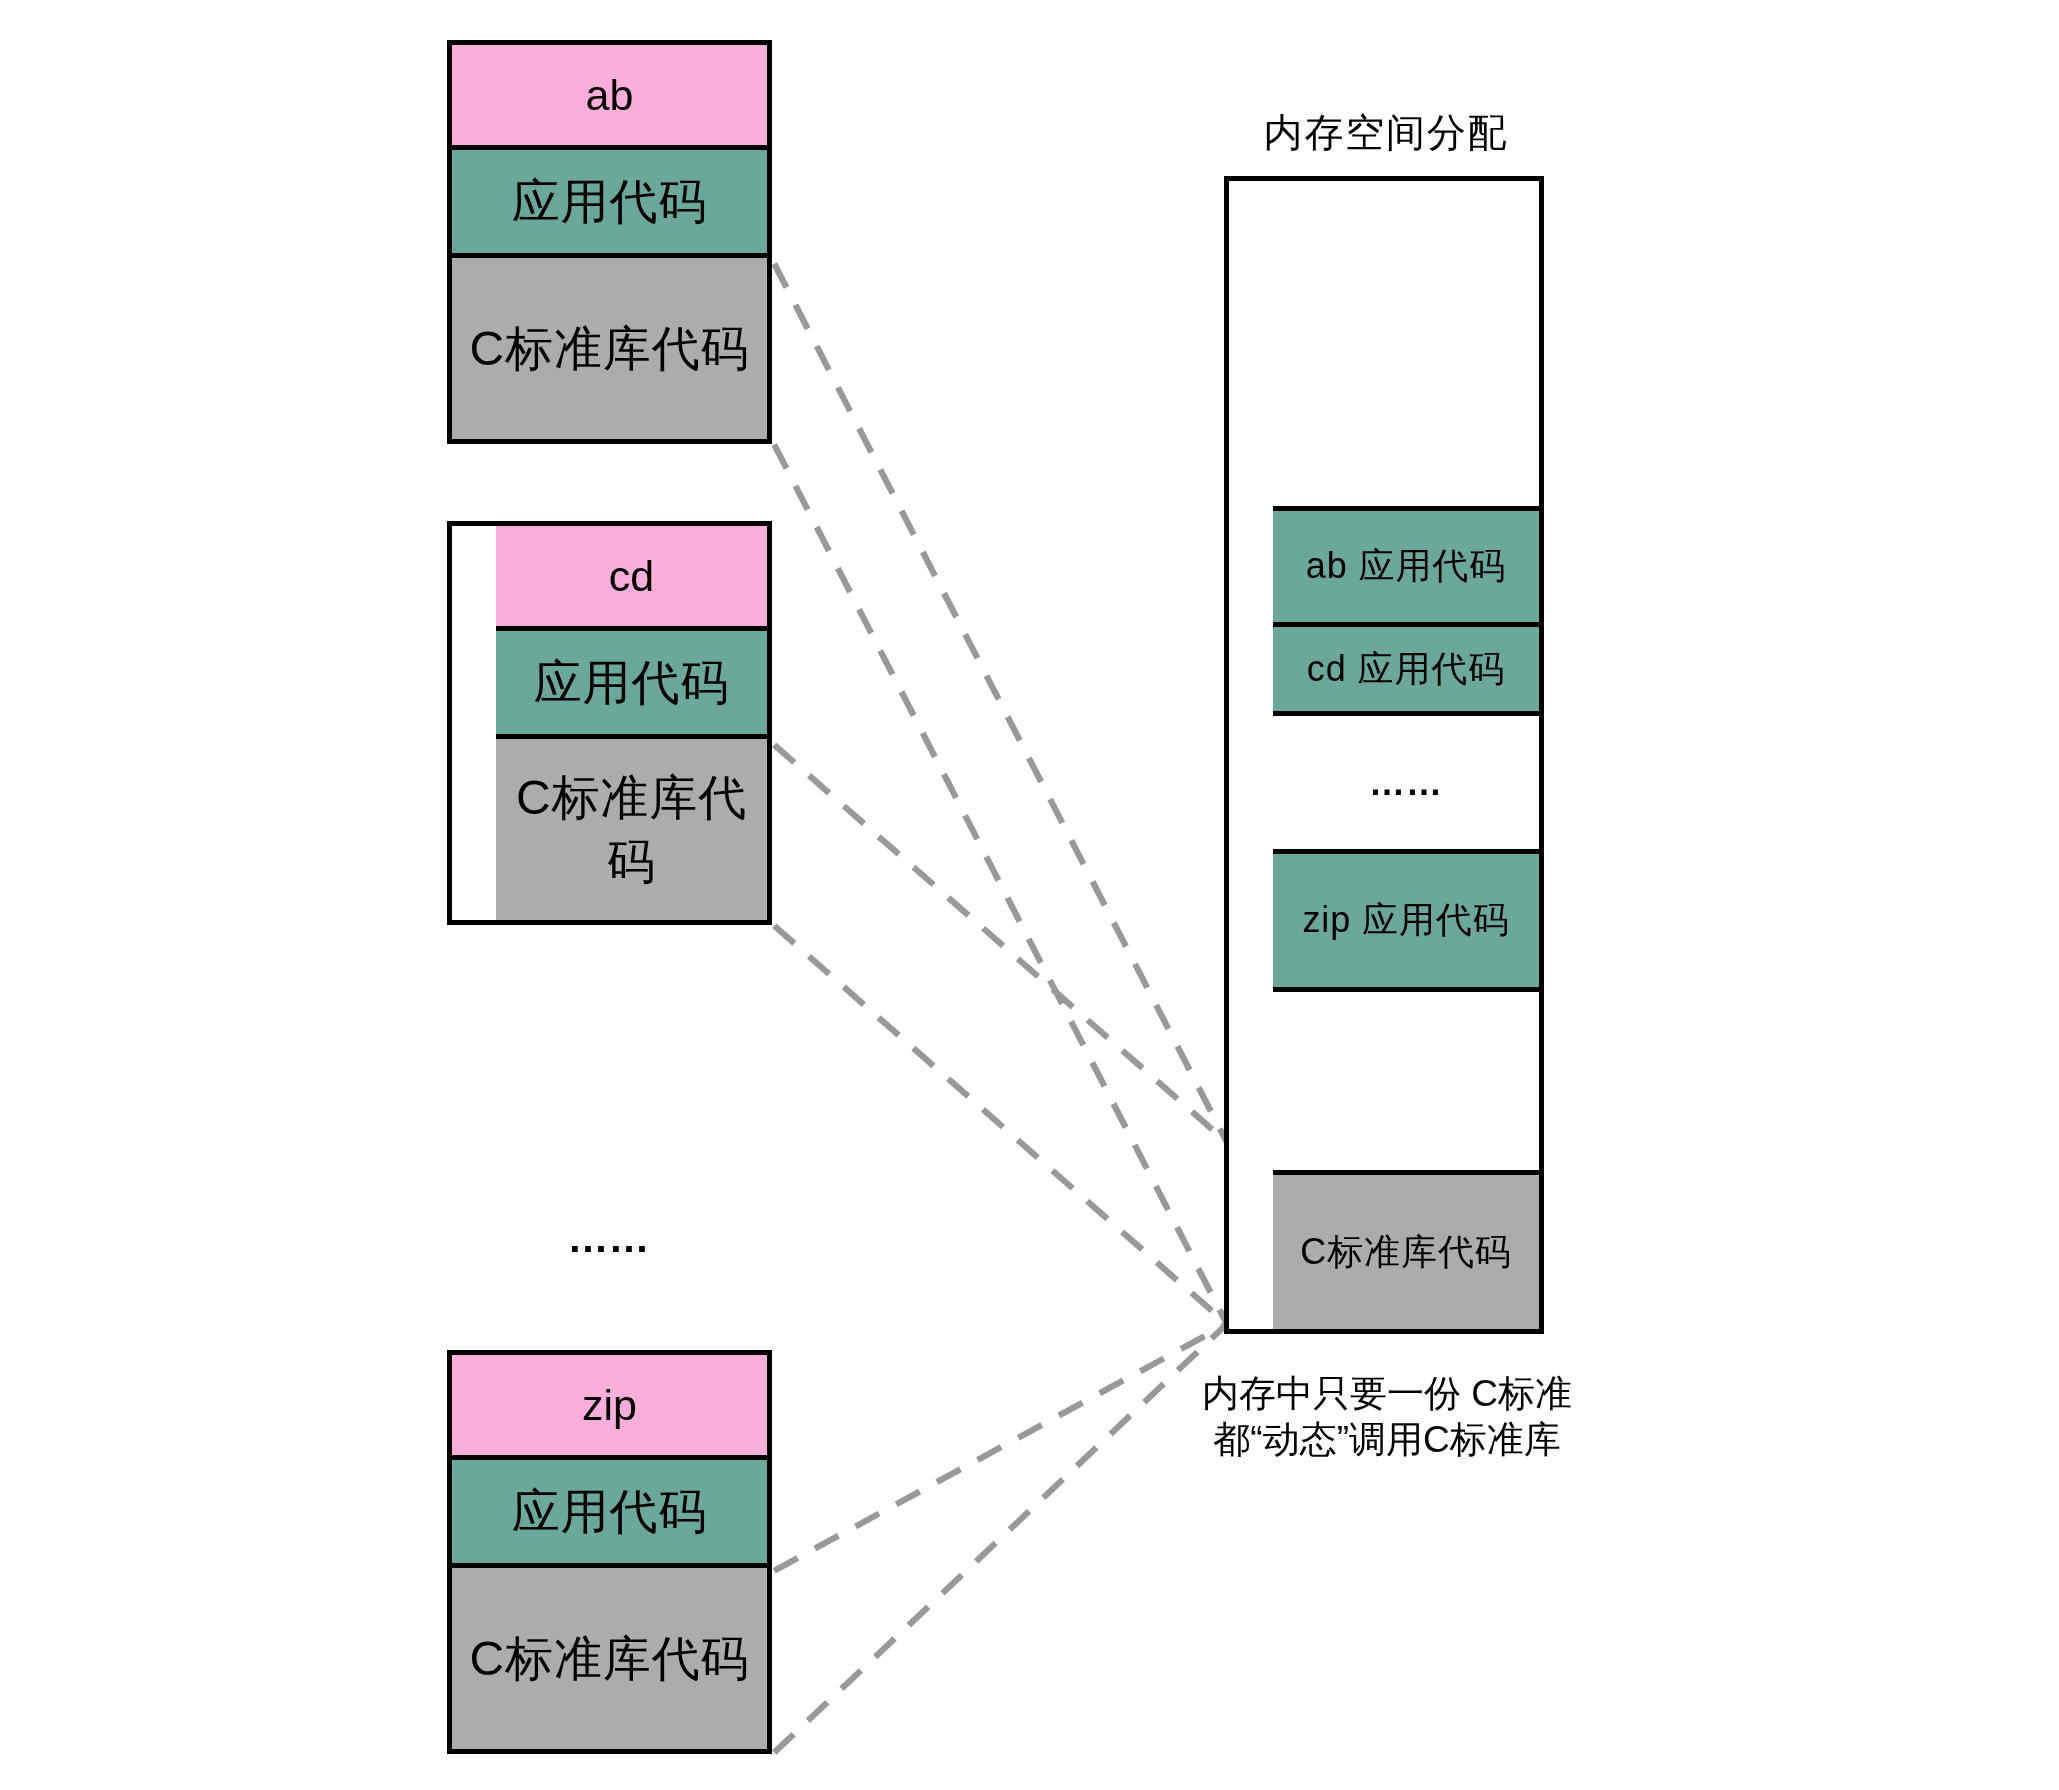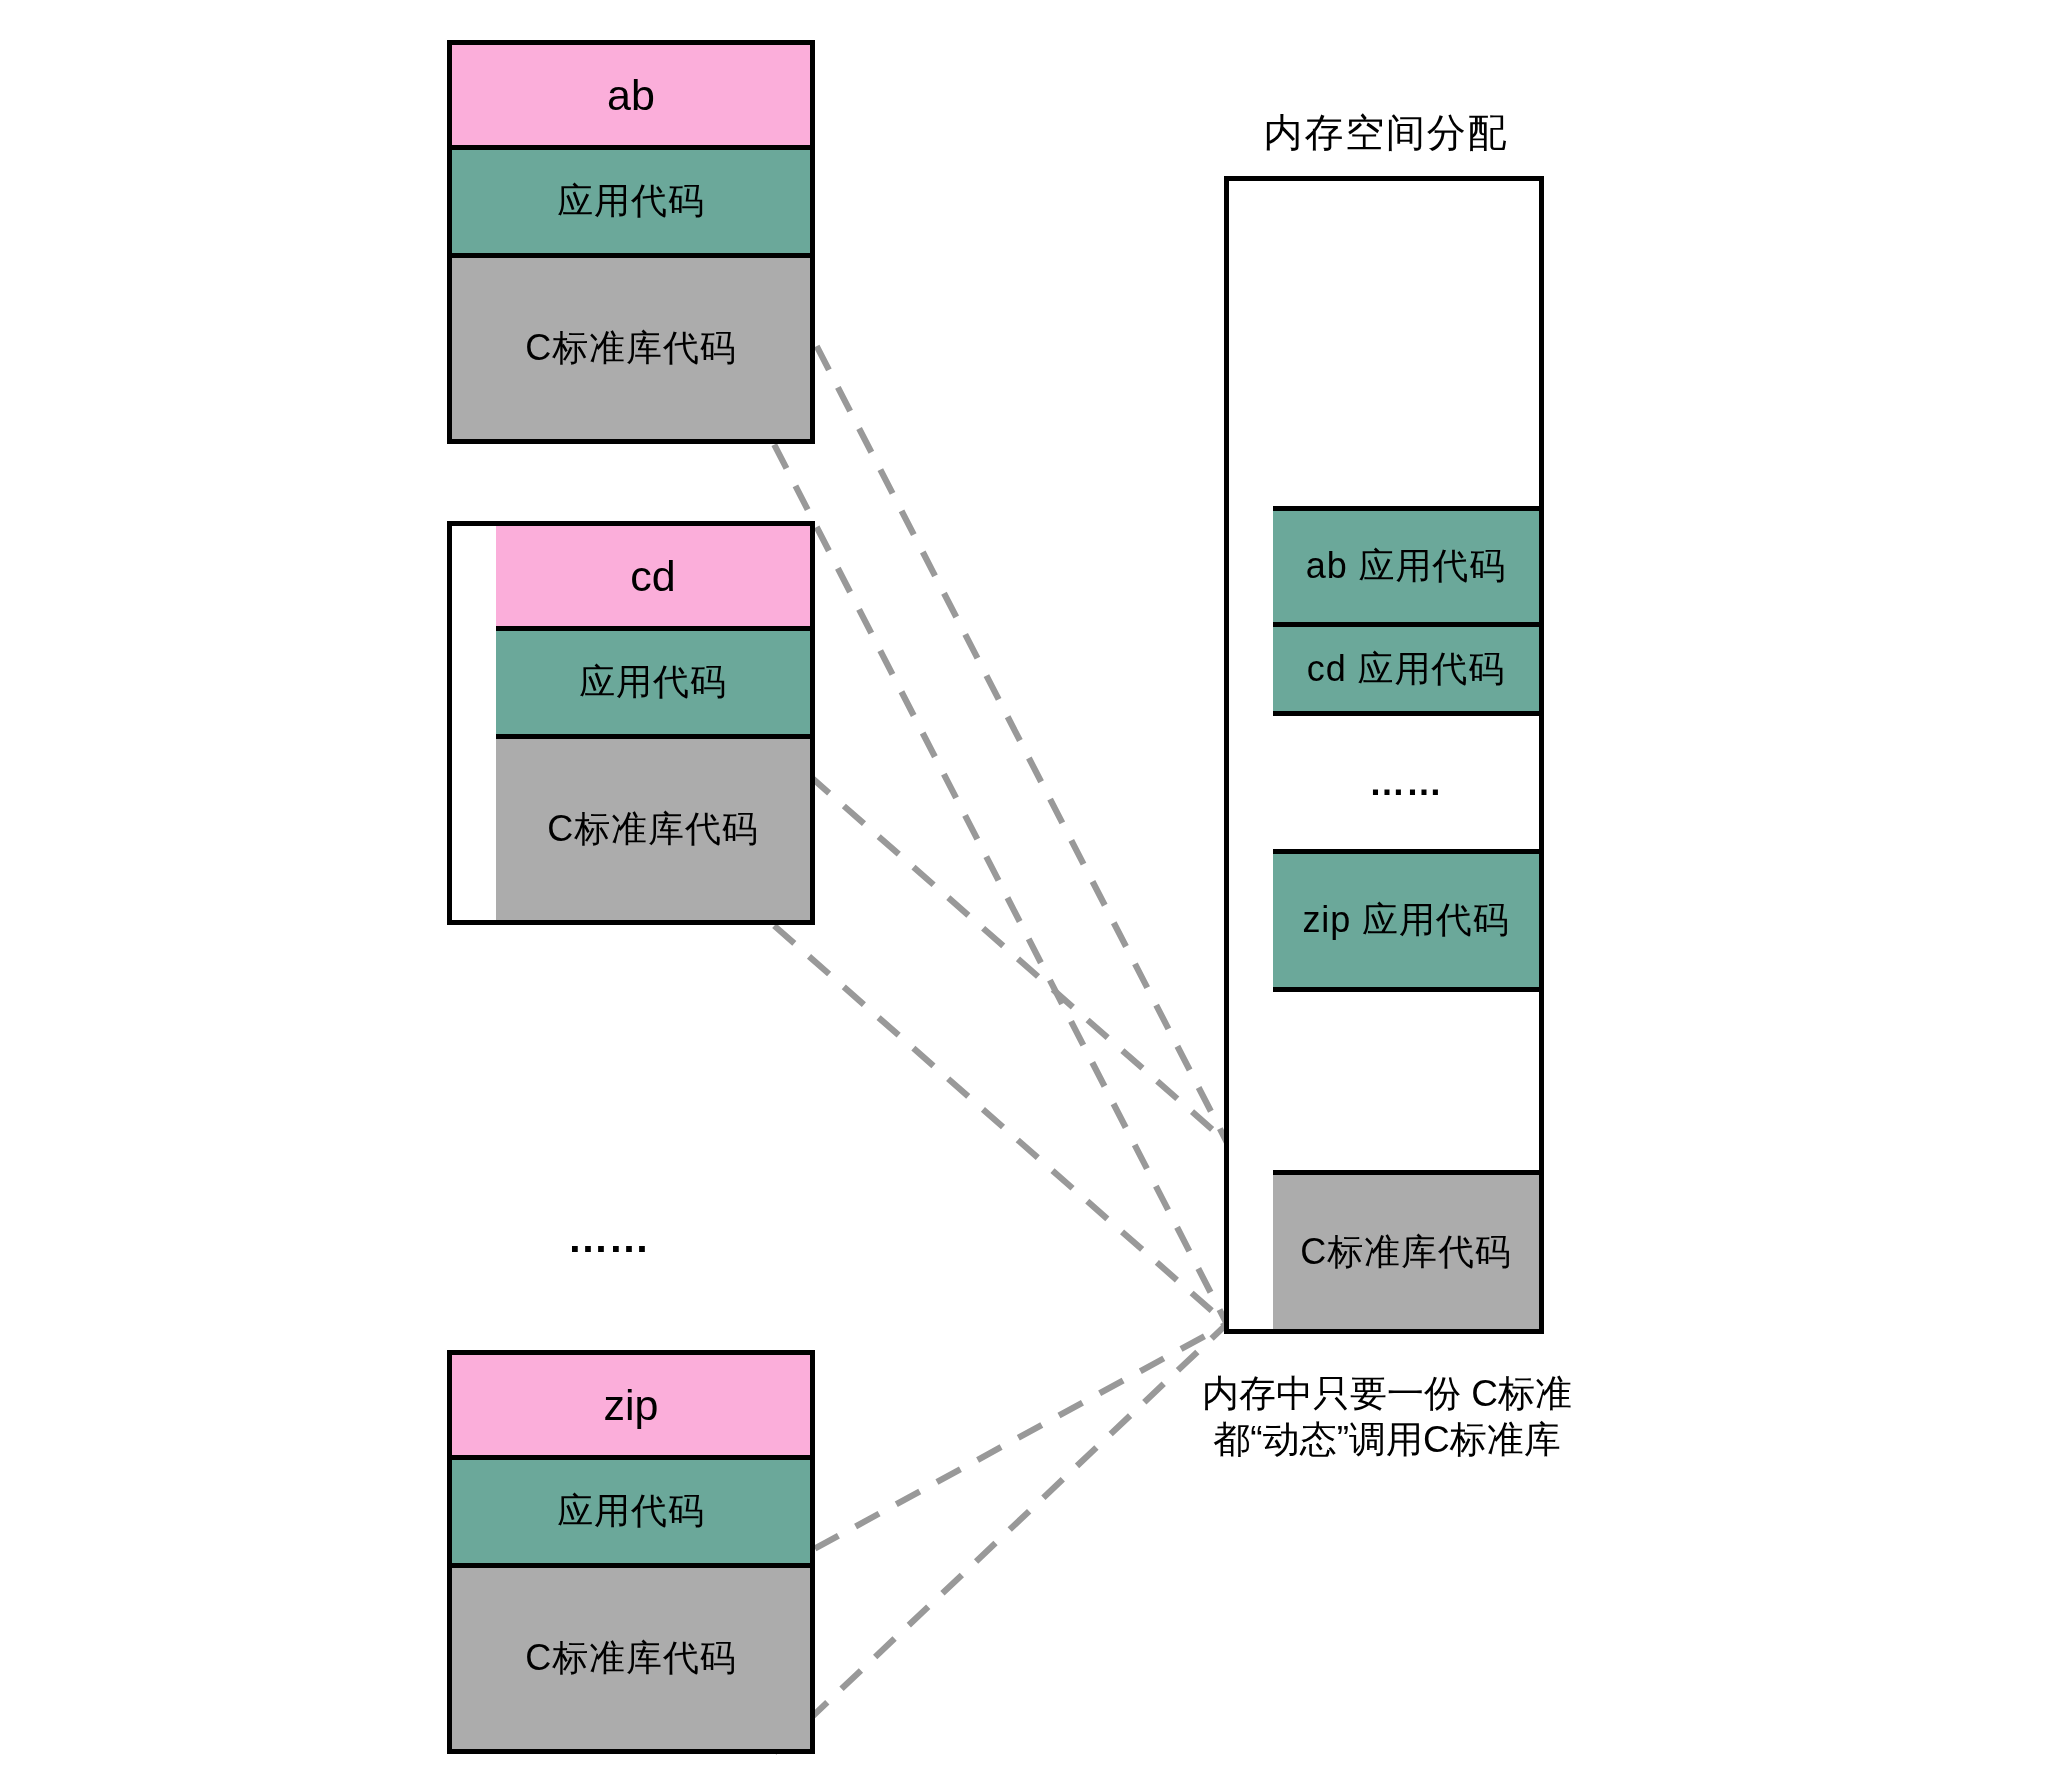--- a/index.html
+++ b/index.html
@@ -7,29 +7,29 @@
   body { font-family:"Liberation Sans","DejaVu Sans",sans-serif; color:#000; }
   #canvas {
     position:relative; width:2059px; height:1790px;
     background:#ffffff; overflow:hidden;
   }
   svg.connectors { position:absolute; left:0; top:0; pointer-events:none; }
   svg.connectors line { stroke:var(--line,#999999); stroke-width:7; }
 
   
   .pbox {
-    position:absolute; left:447px; width:368px;
+    position:absolute; left:447px; width:325px;
     border:5.3px solid var(--border,#000); box-sizing:border-box; background:#fff;
   }
   .pbox-ab  { top:40px; }
   .pbox-cd  { top:521px;padding-left:44px; }
   .pbox-zip { top:1350px; }
   .psec {
     box-sizing:border-box; display:flex; align-items:center; justify-content:center;
-    font-size:36px; font-weight:500; letter-spacing:0.9px; text-align:center;
+    font-size:48px; font-weight:500; letter-spacing:0.9px; text-align:center;
   }
   .psec + .psec { border-top:5.3px solid var(--border,#000); }
   .psec.name { height:100px; font-size:43px; background:var(--pink,#FBAEDA); letter-spacing:0; }
   .psec.app  { height:108px; background:var(--teal,#6BA89A); }
   .psec.lib  { height:186px; background:var(--gray,#ACACAC); }
 
   
   .ellipsis-left {
     position:absolute; left:475px; top:1215px; width:267px;
     text-align:center; font-size:41px; font-weight:700;

